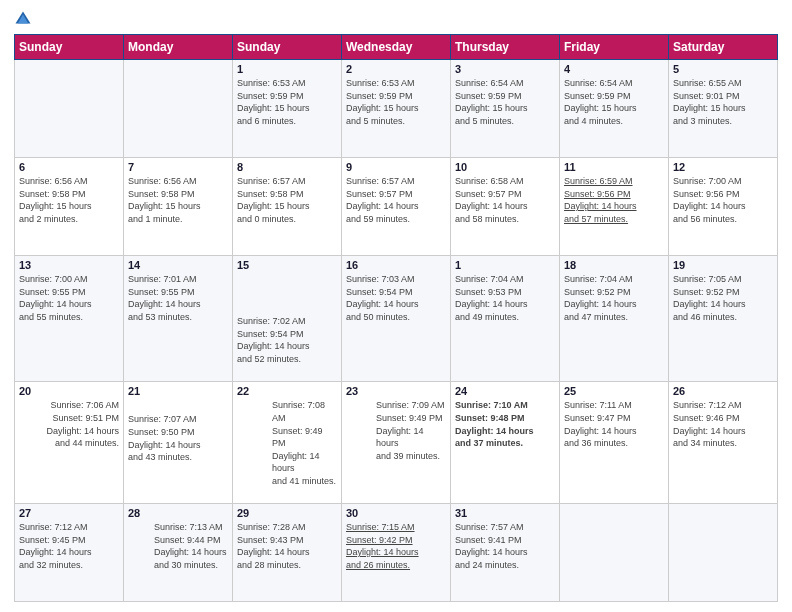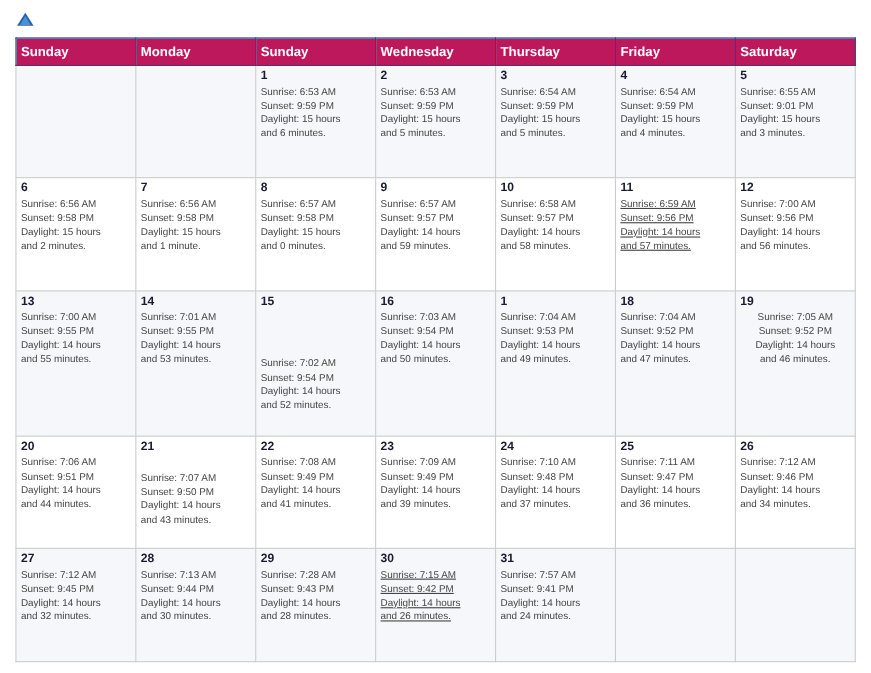--- a/index.html
+++ b/index.html
@@ -252,58 +252,58 @@
           </td>
           <td>
             <span class="day-number">18</span>
             <div class="day-info" style="white-space: pre-line;">Sunrise: 7:04 AM
 Sunset: 9:52 PM
 Daylight: 14 hours
 and 47 minutes.</div>
           </td>
           <td>
             <span class="day-number">19</span>
-            <div class="day-info" style="white-space: pre-line; text-align: center;">Sunrise: 7:05 AM
+            <div class="day-info" style="white-space: pre-line;">Sunrise: 7:05 AM
 Sunset: 9:52 PM
 Daylight: 14 hours
 and 46 minutes.</div>
           </td>
         </tr>
         <tr>
           <td>
             <span class="day-number">20</span>
-            <div class="day-info" style="white-space: pre-line;">Sunrise: 7:06 AM
+            <div class="day-info" style="white-space: pre-line; text-align: right;">Sunrise: 7:06 AM
 Sunset: 9:51 PM
 Daylight: 14 hours
 and 44 minutes.</div>
           </td>
           <td>
             <span class="day-number">21</span>
             <div class="day-info" style="white-space: pre-line; margin-top: 16px;">Sunrise: 7:07 AM
 Sunset: 9:50 PM
 Daylight: 14 hours
 and 43 minutes.</div>
           </td>
           <td>
             <span class="day-number">22</span>
-            <div class="day-info" style="white-space: pre-line;">Sunrise: 7:08 AM
+            <div class="day-info" style="white-space: pre-line; margin-left: 35px;">Sunrise: 7:08 AM
 Sunset: 9:49 PM
 Daylight: 14 hours
 and 41 minutes.</div>
           </td>
           <td>
             <span class="day-number">23</span>
-            <div class="day-info" style="white-space: pre-line;">Sunrise: 7:09 AM
+            <div class="day-info" style="white-space: pre-line; margin-left: 30px;">Sunrise: 7:09 AM
 Sunset: 9:49 PM
 Daylight: 14 hours
 and 39 minutes.</div>
           </td>
           <td>
             <span class="day-number">24</span>
-            <div class="day-info" style="white-space: pre-line;">Sunrise: 7:10 AM
+            <div class="day-info" style="white-space: pre-line; font-weight: bold;">Sunrise: 7:10 AM
 Sunset: 9:48 PM
 Daylight: 14 hours
 and 37 minutes.</div>
           </td>
           <td>
             <span class="day-number">25</span>
             <div class="day-info" style="white-space: pre-line;">Sunrise: 7:11 AM
 Sunset: 9:47 PM
 Daylight: 14 hours
 and 36 minutes.</div>
@@ -319,21 +319,21 @@
         <tr>
           <td>
             <span class="day-number">27</span>
             <div class="day-info" style="white-space: pre-line;">Sunrise: 7:12 AM
 Sunset: 9:45 PM
 Daylight: 14 hours
 and 32 minutes.</div>
           </td>
           <td>
             <span class="day-number">28</span>
-            <div class="day-info" style="white-space: pre-line;">Sunrise: 7:13 AM
+            <div class="day-info" style="white-space: pre-line; margin-left: 26px;">Sunrise: 7:13 AM
 Sunset: 9:44 PM
 Daylight: 14 hours
 and 30 minutes.</div>
           </td>
           <td>
             <span class="day-number">29</span>
             <div class="day-info" style="white-space: pre-line;">Sunrise: 7:28 AM
 Sunset: 9:43 PM
 Daylight: 14 hours
 and 28 minutes.</div>

